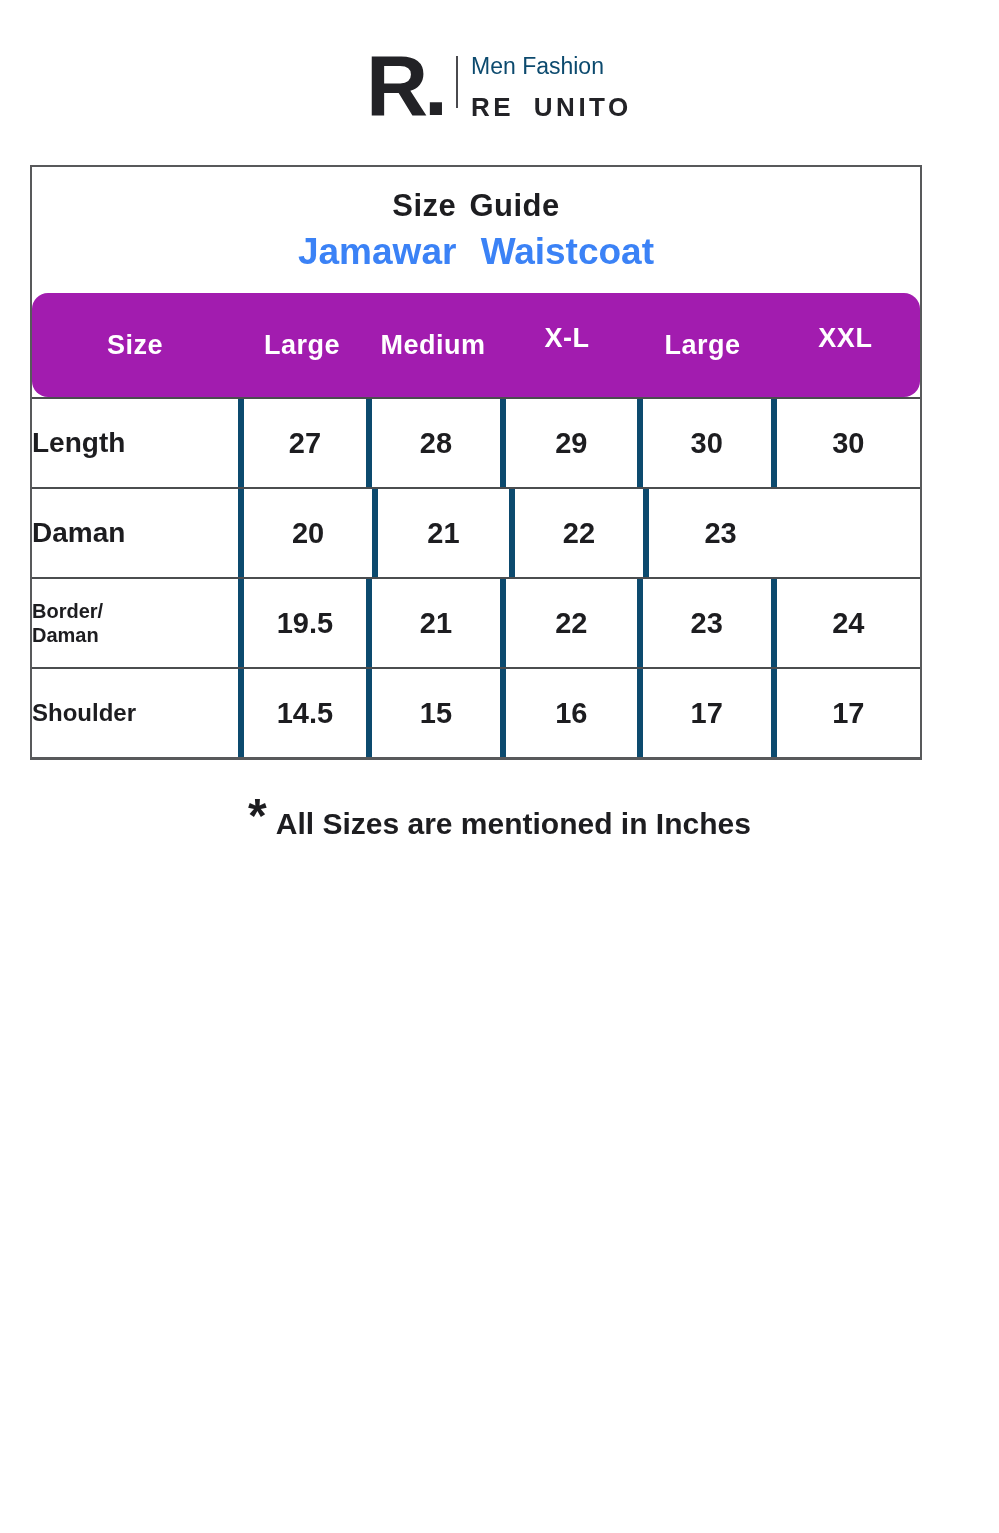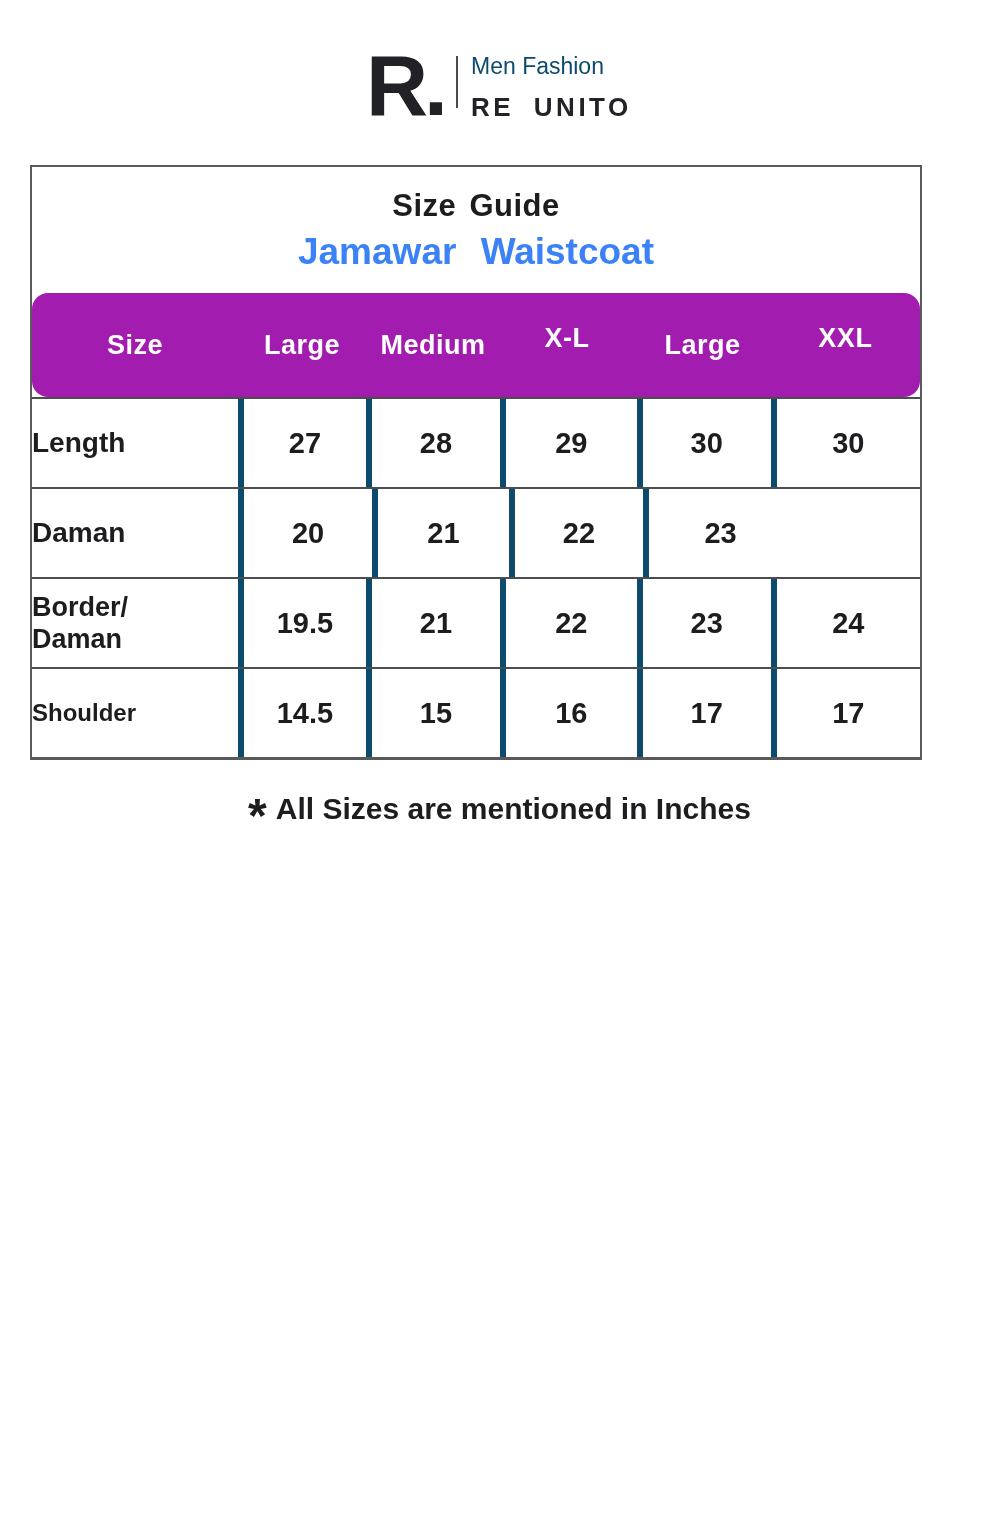--- a/index.html
+++ b/index.html
@@ -123,21 +123,21 @@
 
   .label {
     font-weight: 700;
     font-size: 28px;
     color: #1d1d20;
     flex-direction: column;
     align-items: flex-start;
     line-height: 1.2;
   }
   .data-row .c1 { justify-content: center; }
-  .row-border .label { font-size: 27px; }
+  .row-border .label { font-size: 20px; }
   .row-shoulder .label { font-size: 24px; }
   .val {
     font-weight: 700;
     font-size: 29px;
     color: #1d1d20;
   }
 
   
   .footnote {
     position: absolute;
@@ -151,20 +151,21 @@
   .asterisk {
     font-size: 48px;
     font-weight: 700;
     line-height: 1;
     margin-right: 9px;
     color: #1d1d20;
   }
   .footnote-text {
     font-size: 30px;
     font-weight: 700;
+    margin-top: 15px;
     color: #1d1d20;
   }
 </style>
 </head>
 <body>
 
 <div class="page">
 
   <header class="logo">
     <span class="logo-mark">R.</span>

